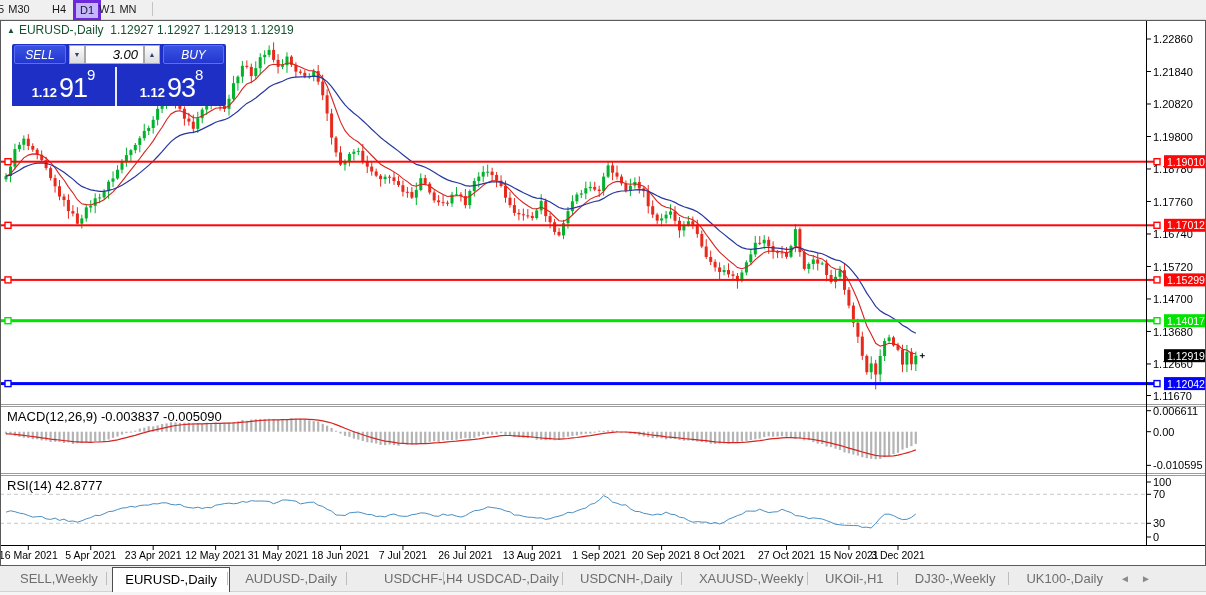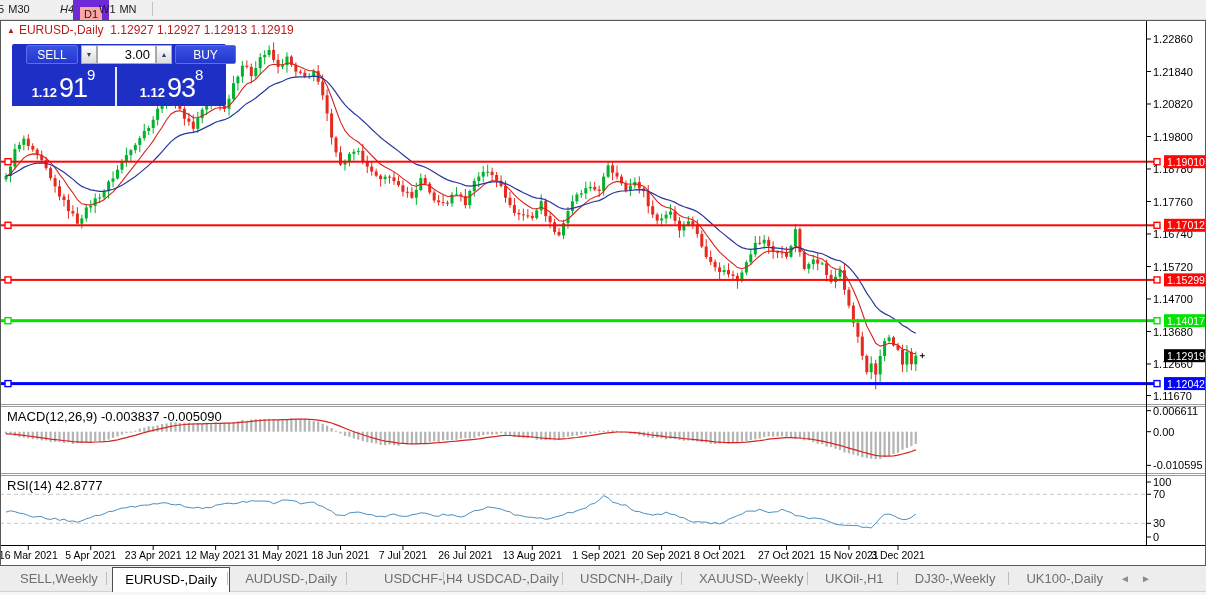--- a/index.html
+++ b/index.html
@@ -1,30 +1,30 @@
 <!DOCTYPE html>
 <html><head>
 <meta charset="utf-8">
 <style>
   html,body{margin:0;padding:0;background:#fff;width:1206px;height:595px;overflow:hidden;
     font-family:"Liberation Sans",sans-serif;-webkit-font-smoothing:antialiased;}
   .toolbar{position:absolute;left:0;top:0;width:1206px;height:19px;background:#f0f0f0;
     border-bottom:1px solid #d9d9d9;font-size:11px;color:#1a1a1a;}
   .tf-btn{position:absolute;top:1px;height:16px;line-height:16px;text-align:center;cursor:default;}
-  .tf-btn.pressed{background:#fca5a5;border:7px solid #6d28d9;top:0;height:15px;line-height:15px;}
+  .tf-btn.pressed{background:#c4b5fd;border:3px solid #6d28d9;top:0;height:15px;line-height:15px;}
   .toolbar-sep{position:absolute;top:2px;width:1px;height:14px;background:#c4c4c4;}
   .chart-window{position:absolute;left:0;top:20px;width:1206px;height:546px;background:#fff;}
   #chart-svg{position:absolute;left:0;top:0;}
-  .chart-header{position:absolute;left:7px;top:3px;font-size:12px;color:#b91c1c;white-space:nowrap;z-index:5;}
+  .chart-header{position:absolute;left:7px;top:3px;font-size:12px;color:#14532d;white-space:nowrap;z-index:5;}
   .chart-header .tri{font-size:8px;vertical-align:1px;margin-right:4px;}
   .ind-label{position:absolute;left:7px;font-size:13px;color:#000;z-index:5;white-space:nowrap;}
   
   .trade-panel{position:absolute;left:12px;top:24px;width:214px;height:62px;background:#1d2fc4;
     z-index:6;border-radius:2px;}
-  .tp-row1{position:absolute;left:12px;top:0;width:199px;height:21px;}
+  .tp-row1{position:absolute;left:0;top:0;width:199px;height:21px;font-style:italic;}
   .tp-btn{position:absolute;top:1px;height:19px;line-height:19px;text-align:center;color:#fff;
     font-size:12px;background:linear-gradient(#3a53e4,#2337cf);border:1px solid #5b6ef0;
     border-radius:2px;box-sizing:border-box;cursor:pointer;}
   .tp-sell{left:2px;width:52px;}
   .tp-buy{left:151px;width:61px;}
   .tp-spin-dn,.tp-spin-up{position:absolute;top:1px;height:19px;width:16px;background:linear-gradient(#fdfdfd,#dcdcdc);
     border:1px solid #a8a8a8;box-sizing:border-box;text-align:center;line-height:17px;font-size:7px;color:#33406e;cursor:pointer;}
   .tp-spin-dn{left:57px;}
   .tp-spin-up{left:132px;}
   .tp-vol{position:absolute;left:73px;top:1px;width:59px;height:19px;background:#fff;border:1px solid #a8a8a8;
@@ -45,21 +45,21 @@
   .tab-scroll{position:absolute;top:7px;font-size:10px;color:#8a8a8a;cursor:pointer;line-height:12px;}
   .bottom-strip{position:absolute;left:0;top:592px;width:1206px;height:3px;background:#f5f5f5;}
 </style>
 </head>
 <body>
 
 <div class="toolbar" id="toolbar">
     <div class="tf-btn" style="left: -4px; width: 10px;">5</div>
     <div class="tf-btn" style="left: 8px; width: 22px;">M30</div>
     <div class="tf-btn" style="left: 32px; width: 15px; margin-top: 45px;">H1</div>
-    <div class="tf-btn" style="left: 59px; width: 16px; font-style: italic;">H4</div>
+    <div class="tf-btn" style="left: 51px; width: 16px;">H4</div>
     <div class="tf-btn pressed" style="left: 73px; width: 22px;">D1</div>
     <div class="tf-btn" style="left: 99px; width: 16px;">W1</div>
     <div class="tf-btn" style="left: 119px; width: 18px;">MN</div>
     <div class="toolbar-sep" style="left: 152px;"></div>
   </div>
 
 <div class="chart-window">
   <svg id="chart-svg" width="1206" height="546">
       <rect x="0" y="0" width="1206" height="546" fill="#fff"></rect>
       <g>

